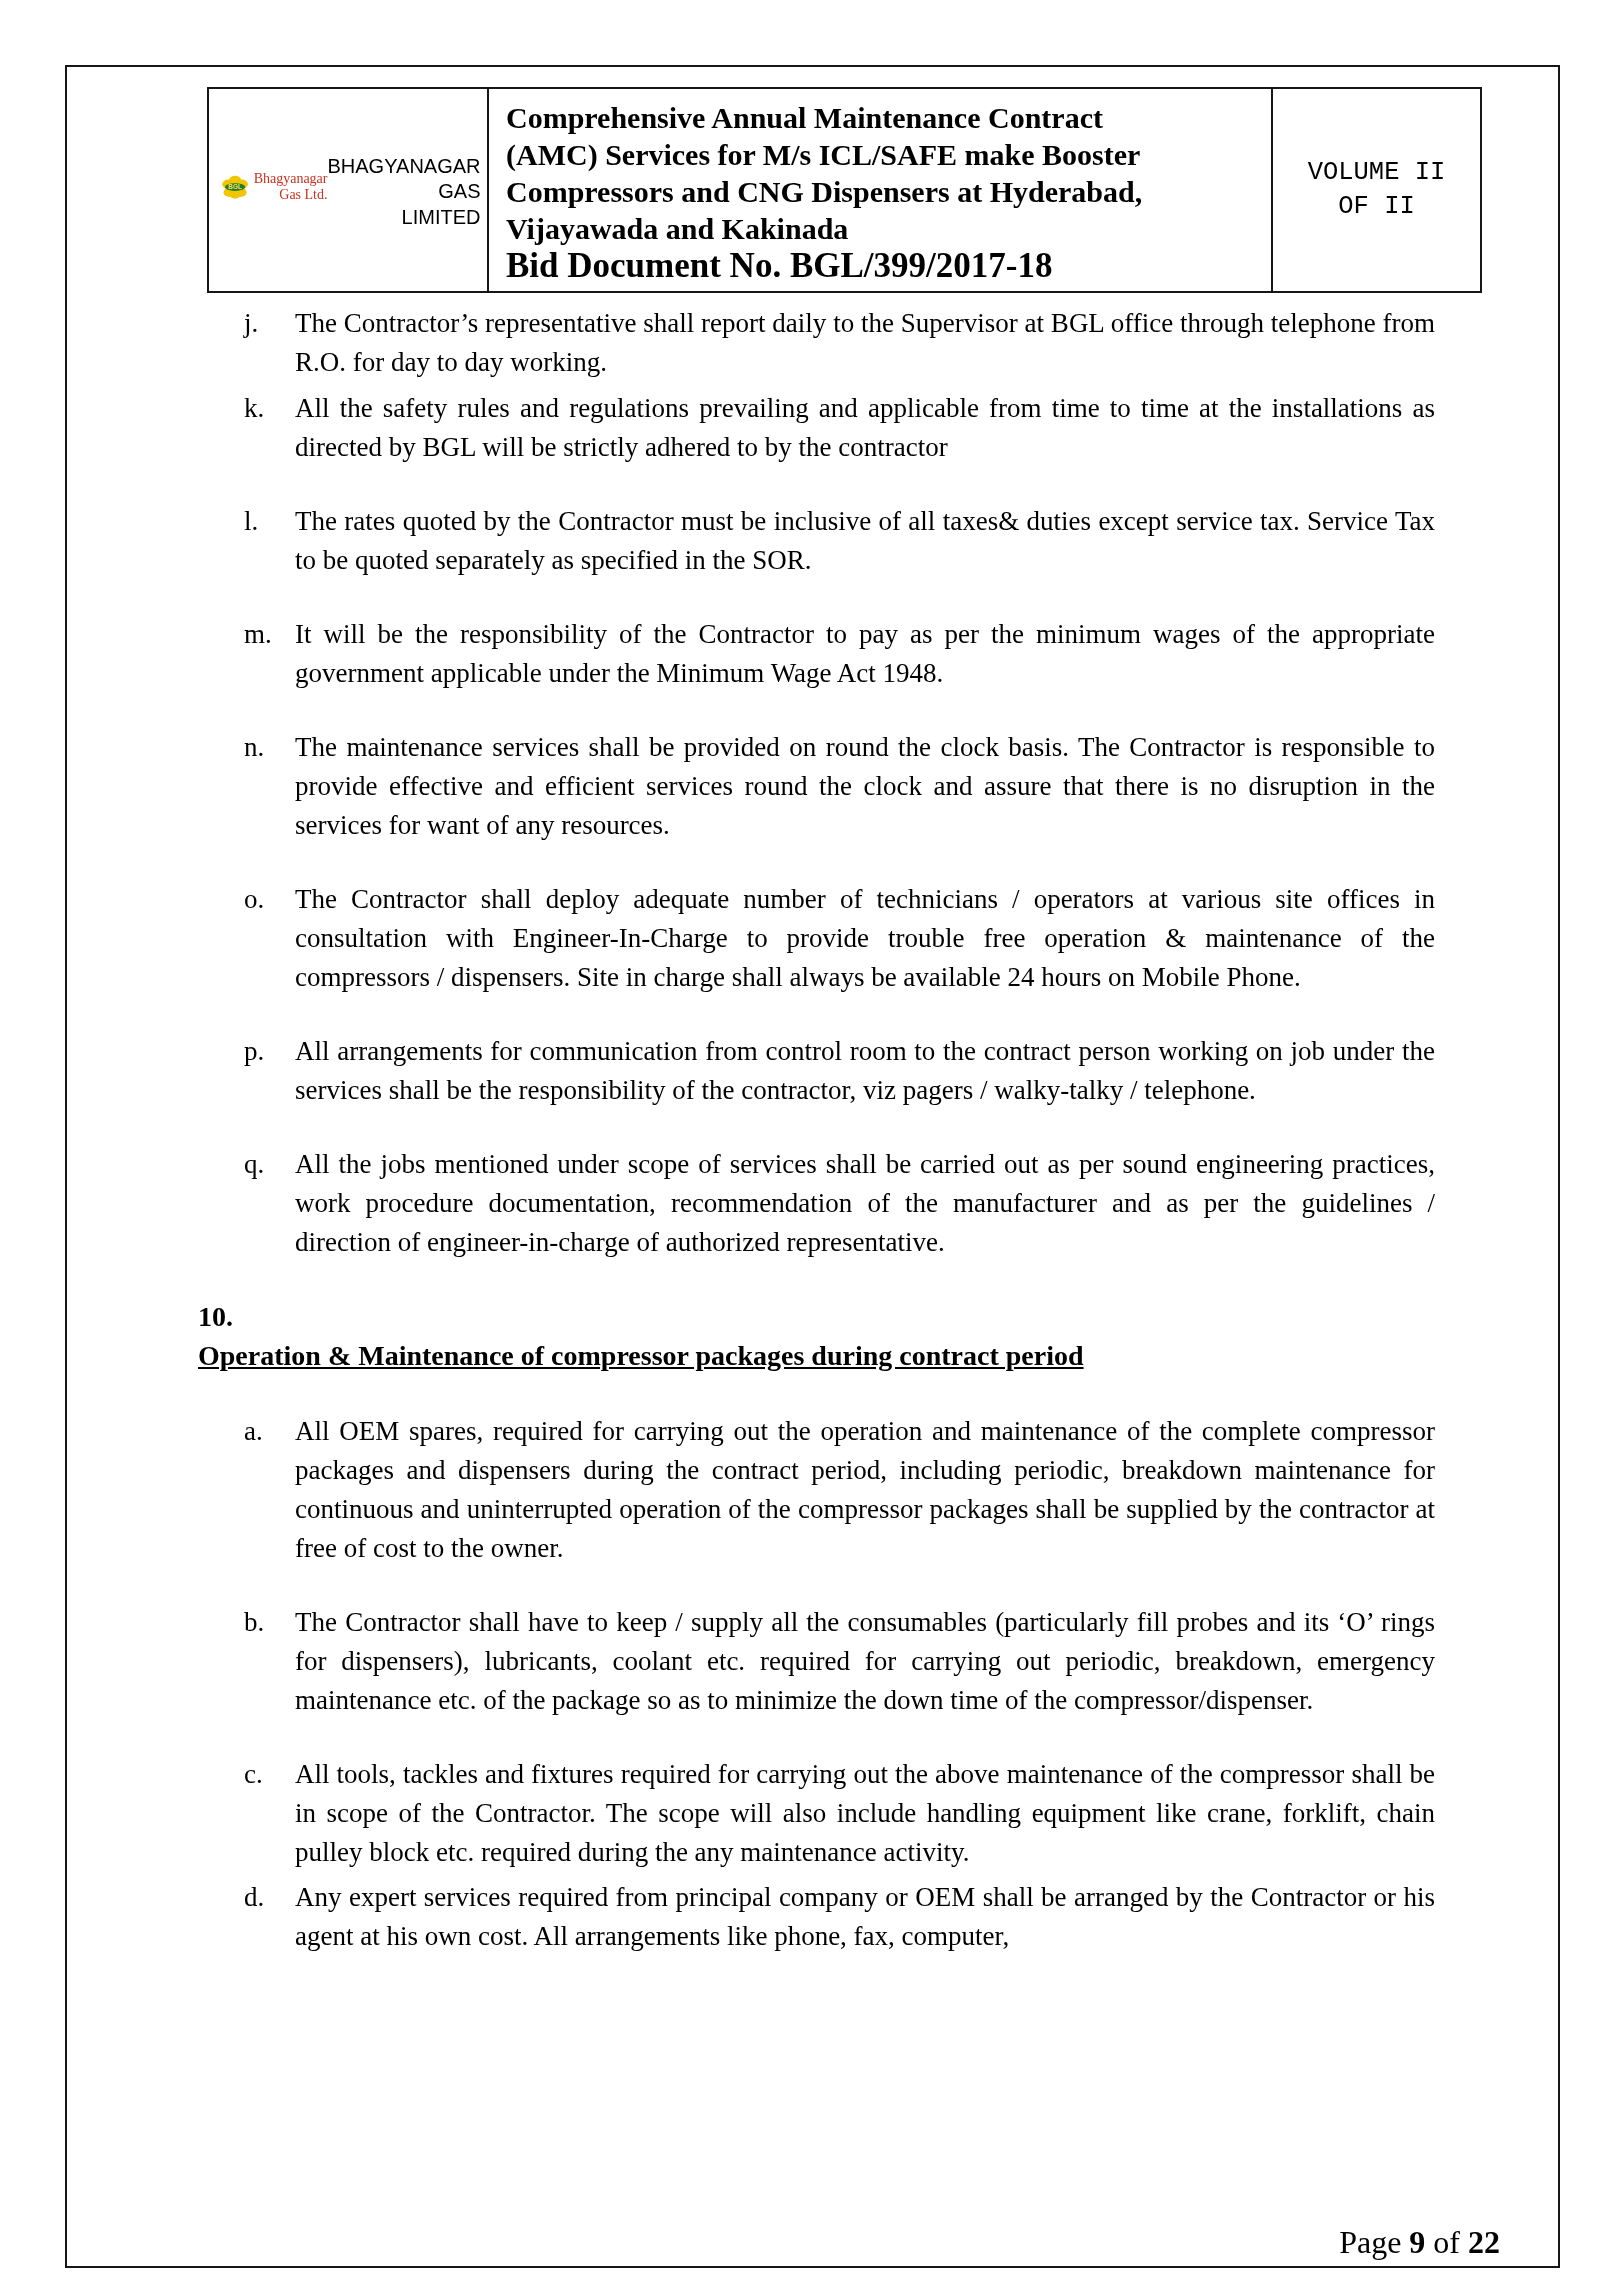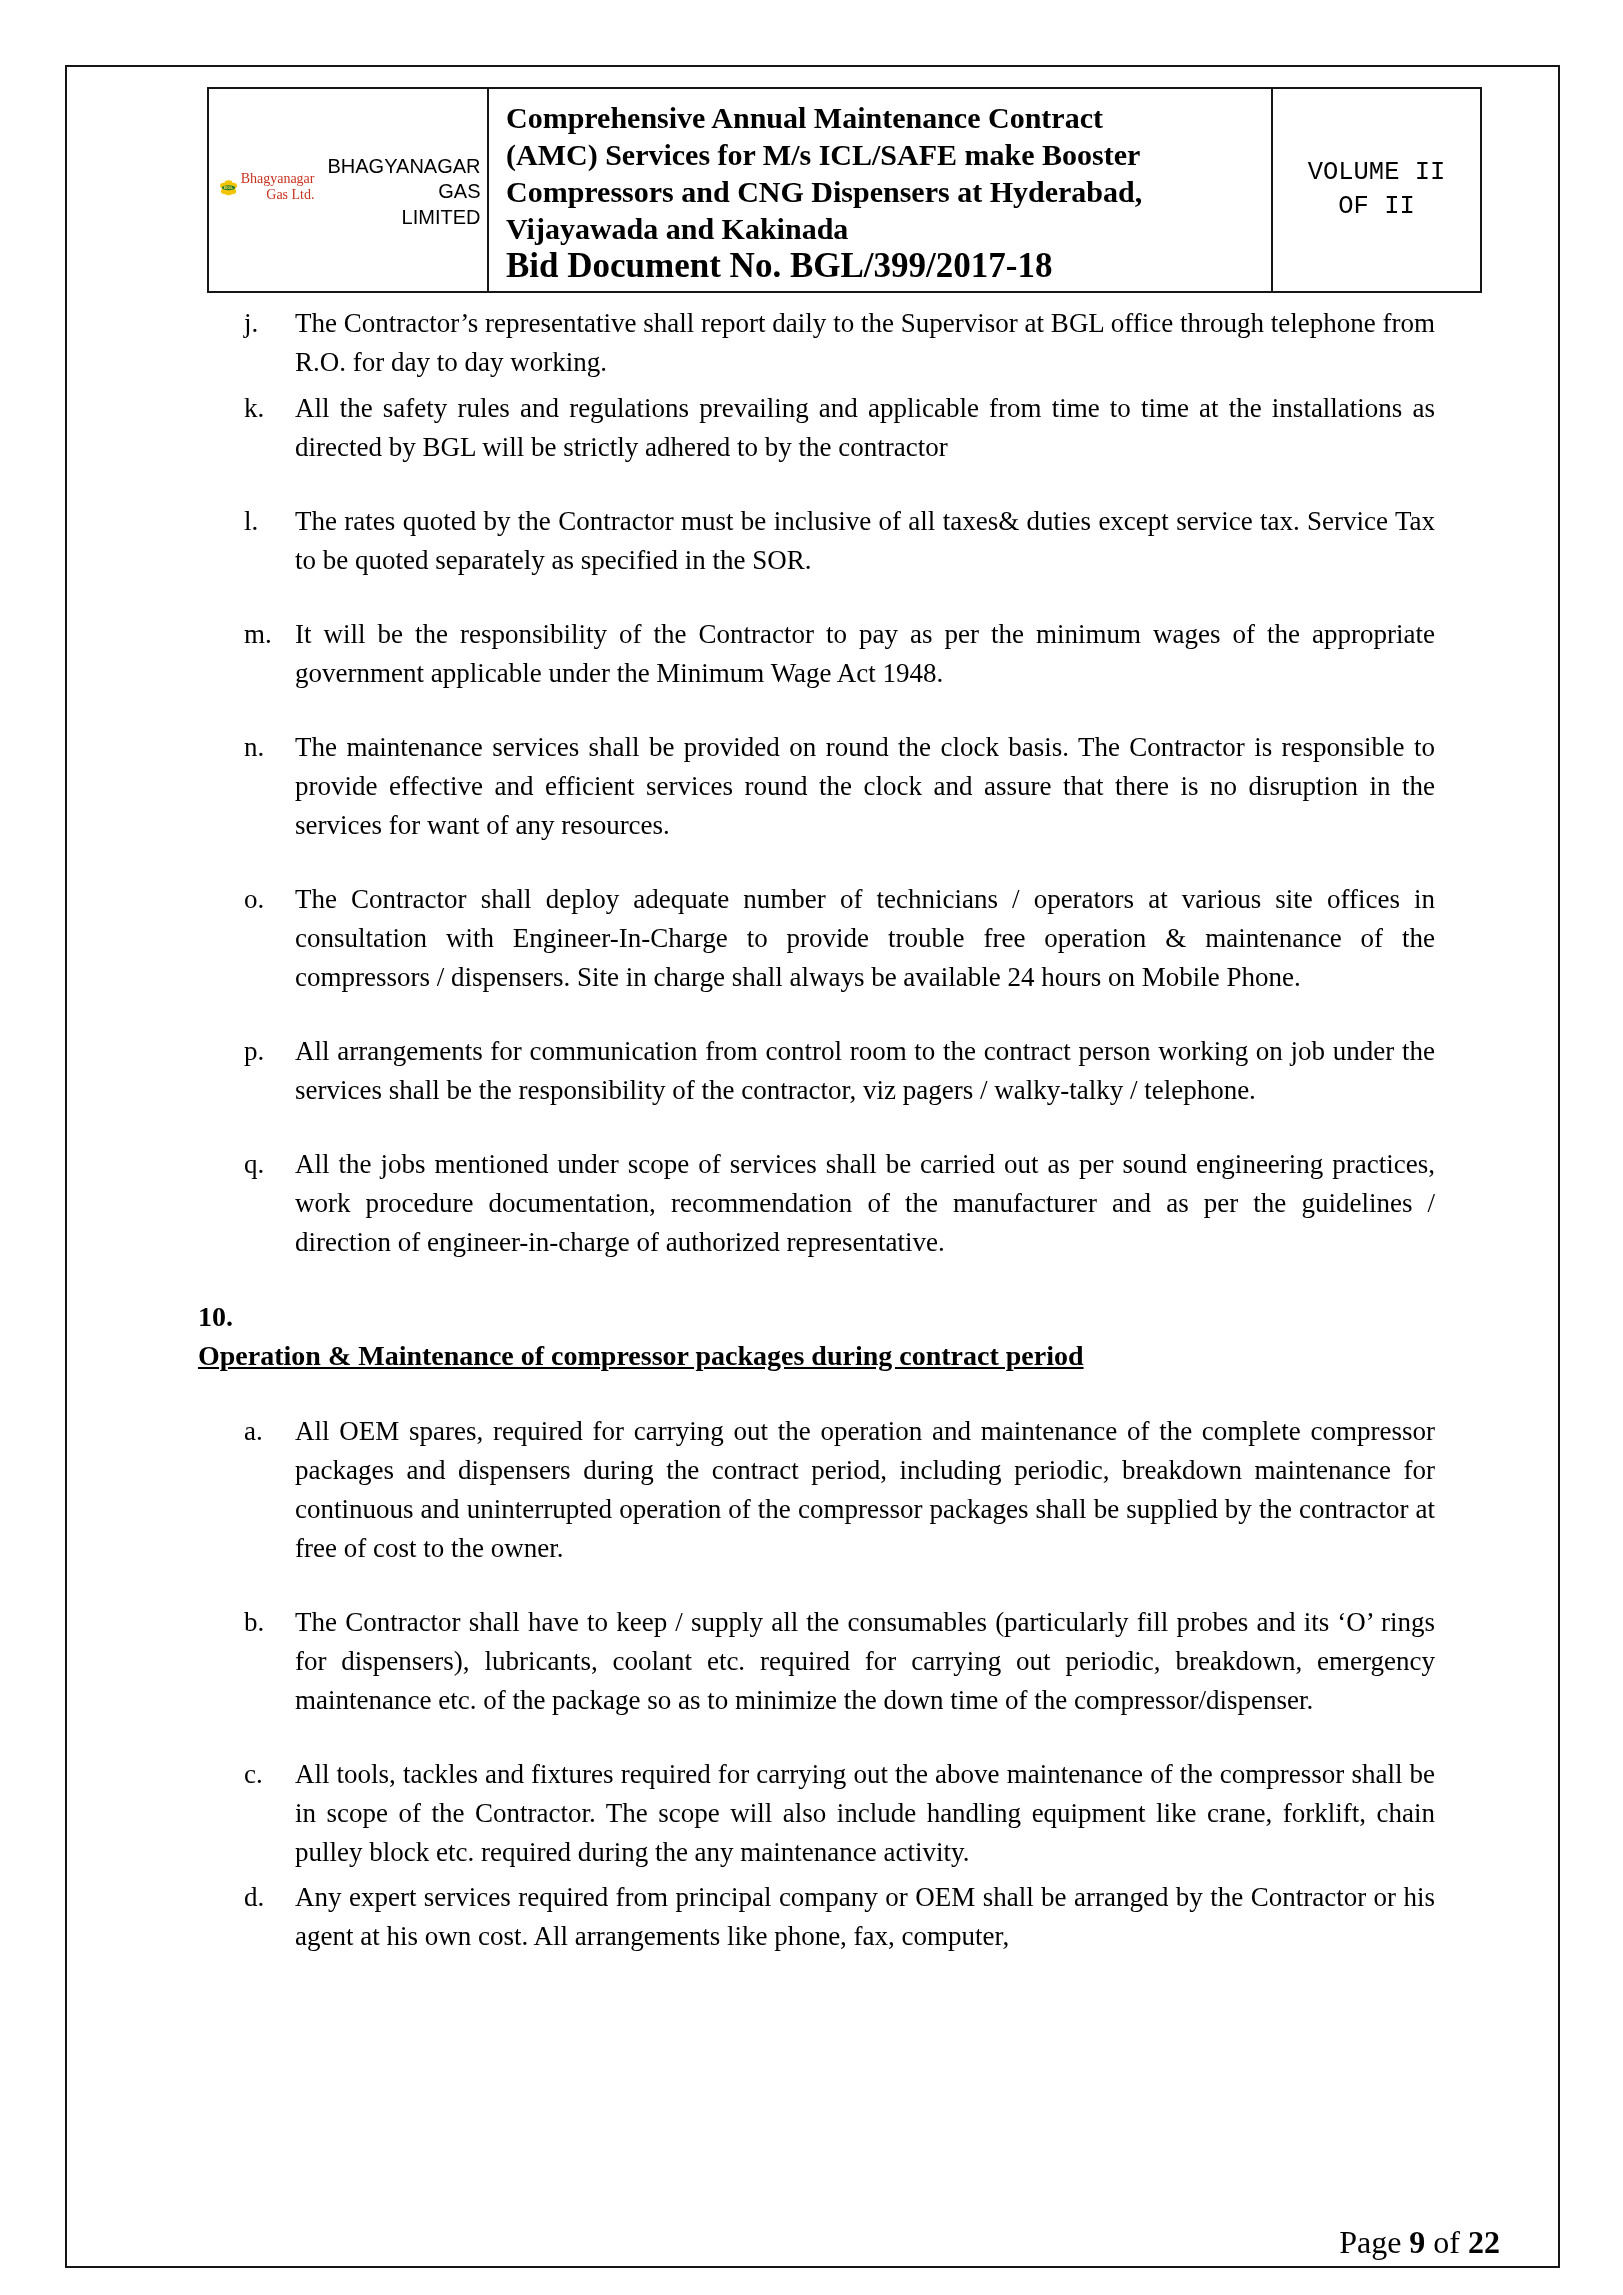--- a/index.html
+++ b/index.html
@@ -36,21 +36,21 @@
     text-align:right;
   }
   .logo-caption {
     font-size:14px; color:#c9321f;
     margin-top:-3.9px;
     font-family:"Liberation Serif", serif;
   }
   .org-name {
     margin-top:6.5px;
     font-family:"Liberation Sans", sans-serif;
-    font-size:20px; line-height:25.5px;margin-left:13px;
+    font-size:20px; line-height:25.5px;
   }
   .cell-title {
     flex:1;
     border-right:2px solid #161616;
     text-align:left;
     padding:10.5px 17px 6.5px;
     font-weight:bold;
     font-size:30px; line-height:37px;
   }
   .bid-line { font-size:35px; }

